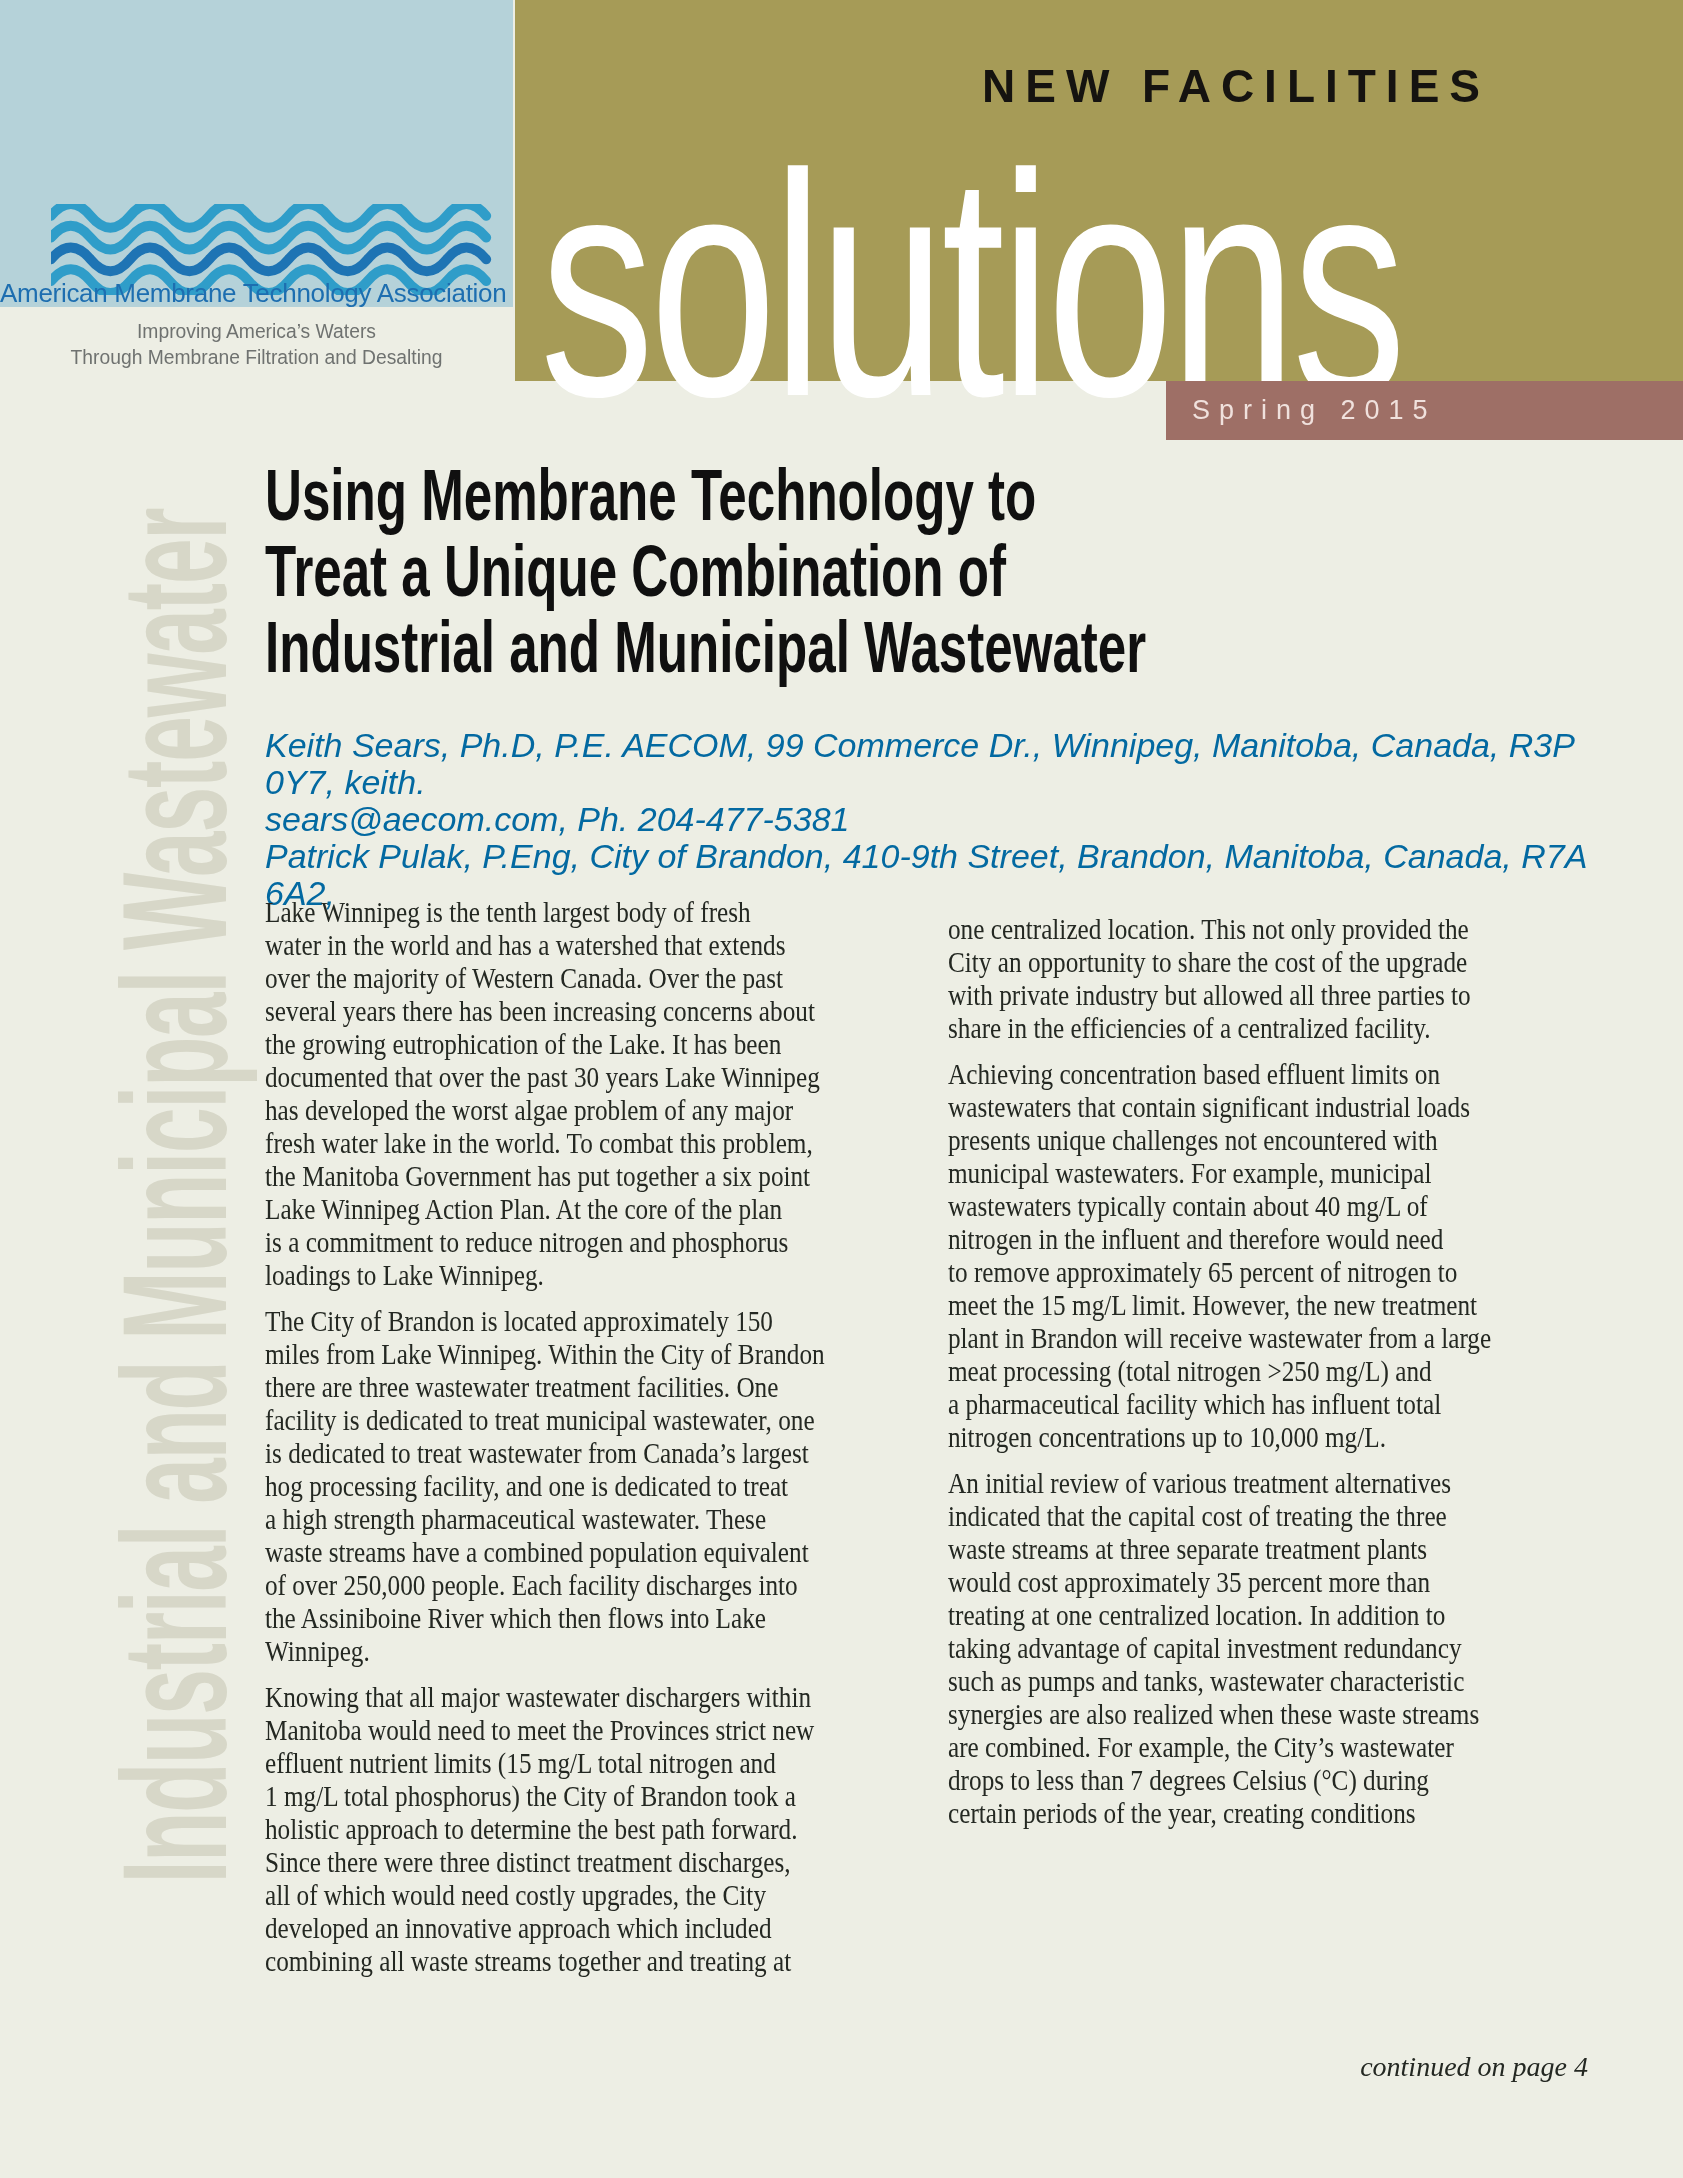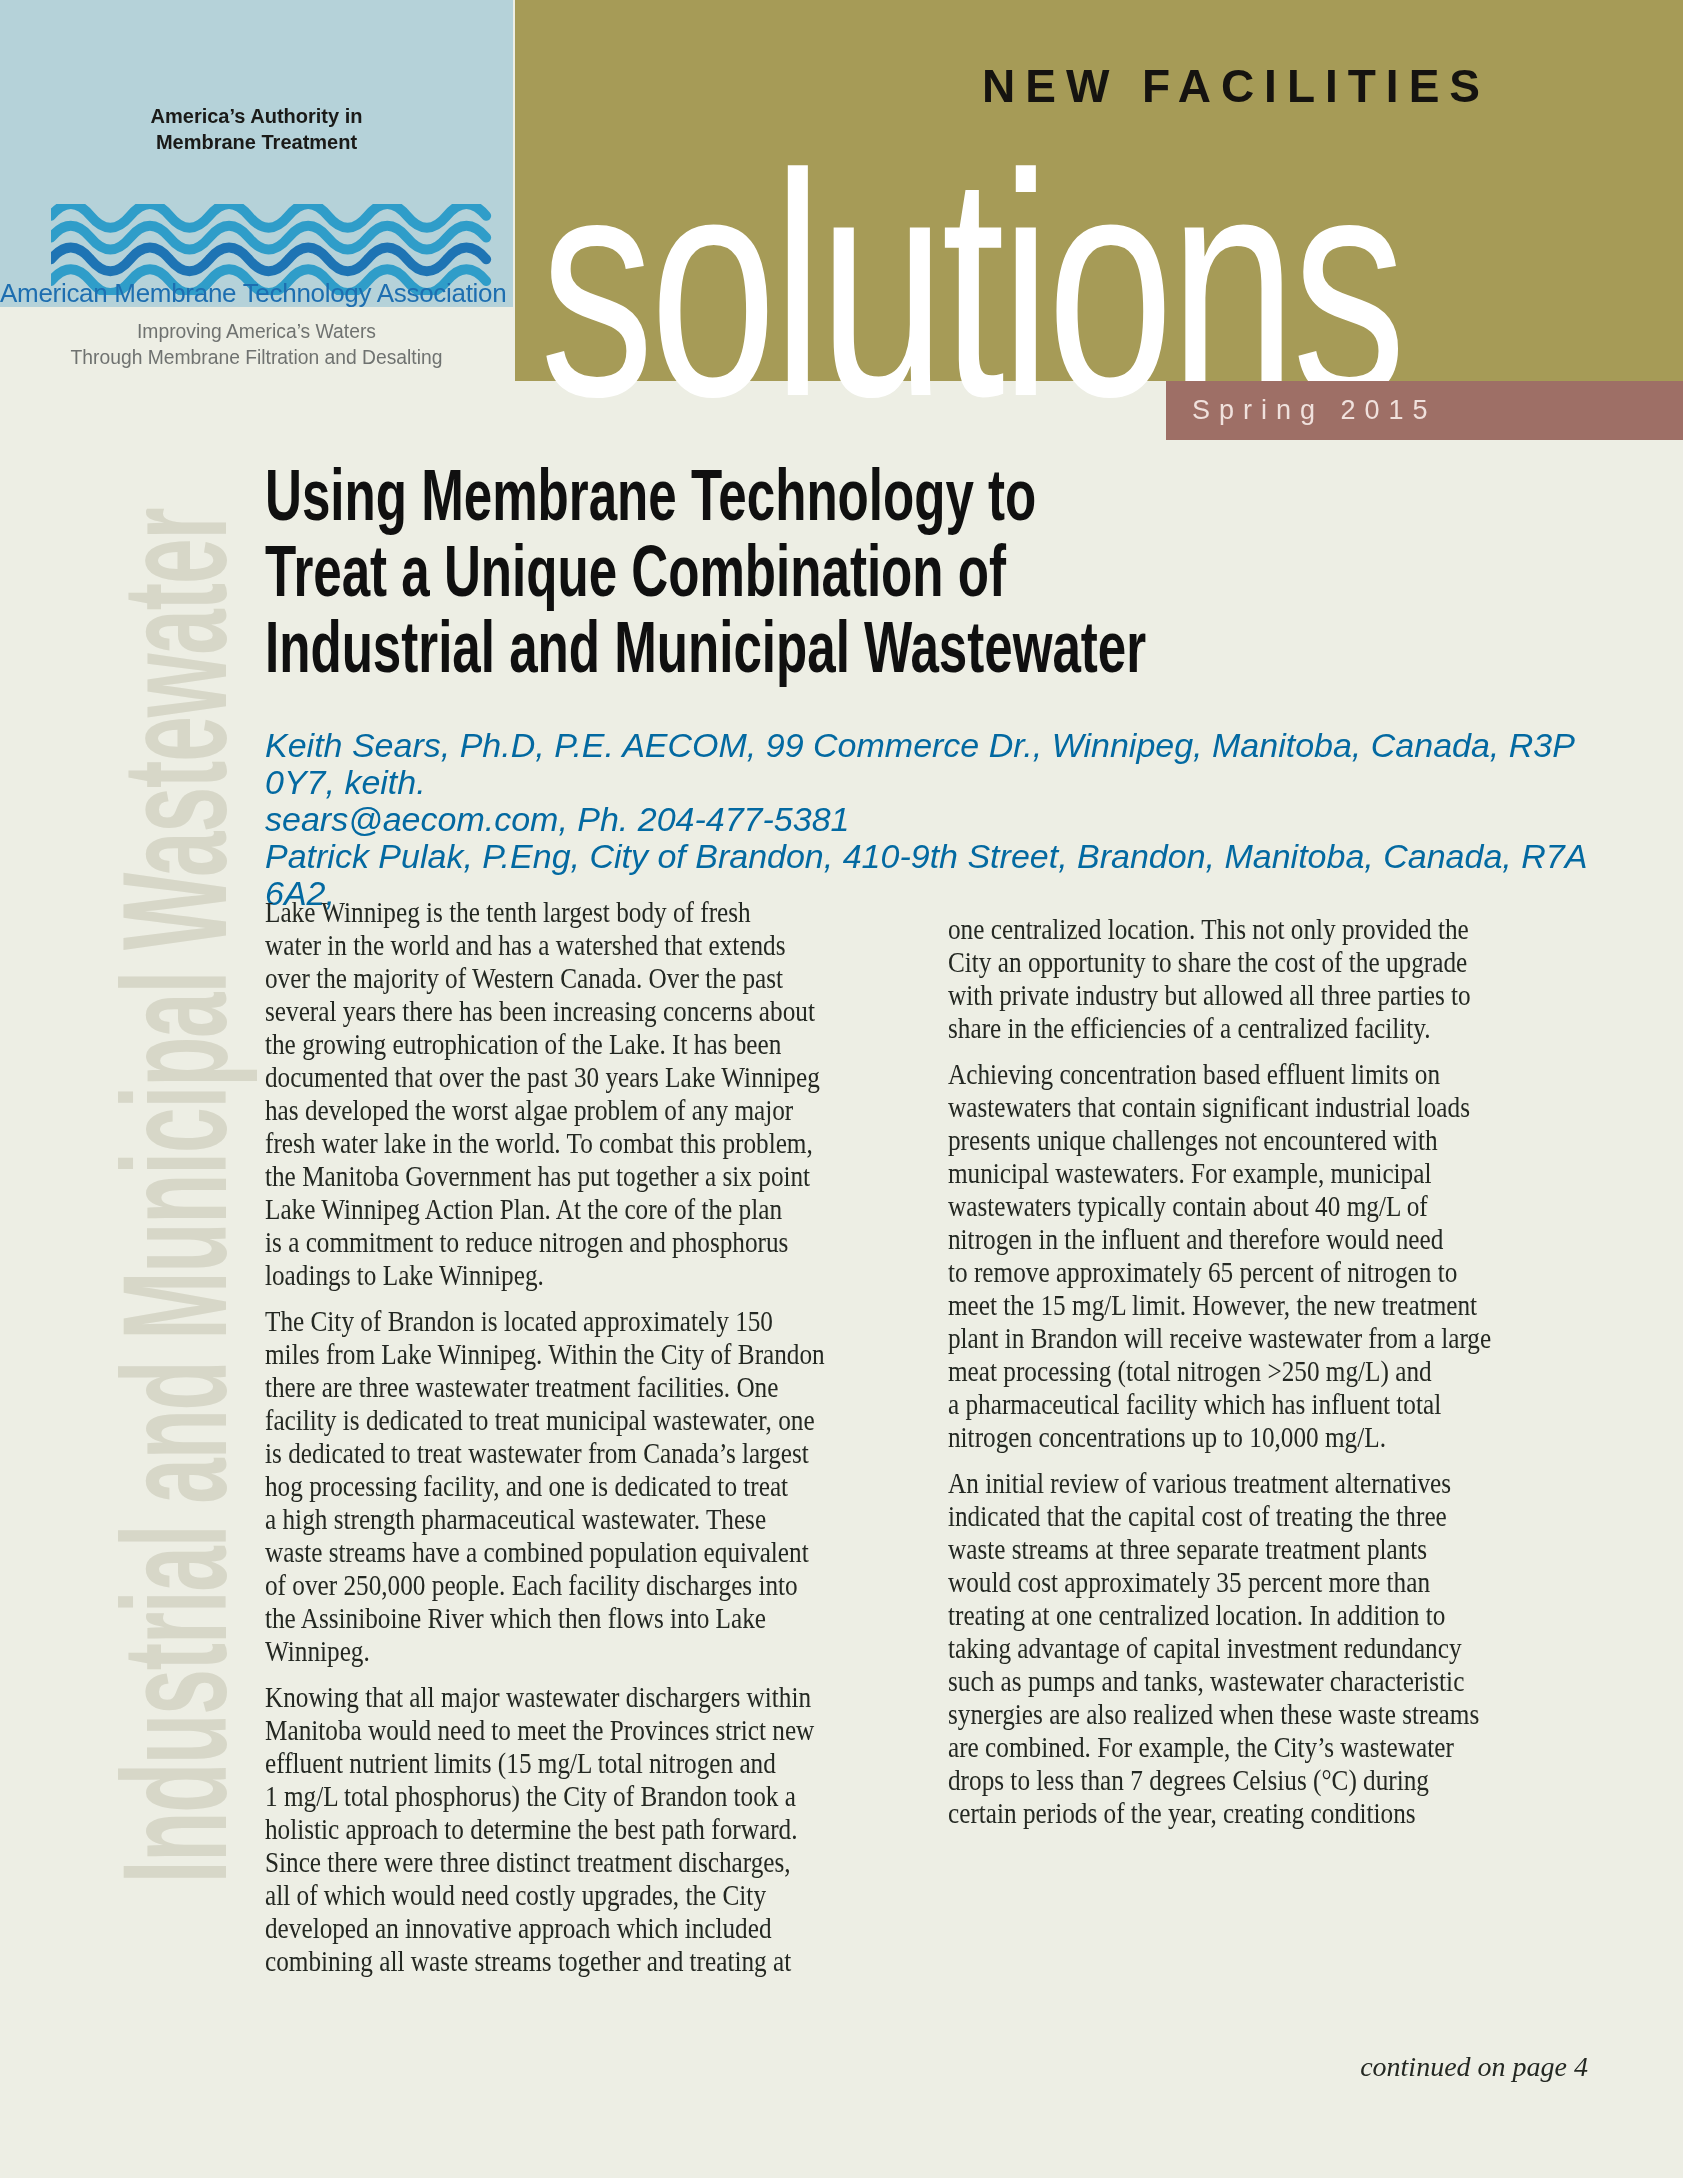--- a/index.html
+++ b/index.html
@@ -59,22 +59,20 @@
   .first-right{margin-top:24px;}
   .continued-note{right:95px;top:2051px;font-family:"Liberation Serif",serif;
      font-style:italic;font-size:28px;color:#242822;white-space:nowrap;}
 </style>
 </head>
 <body>
 
 <header>
 
   <div class="abs brand-box">
-    <div class="abs brand-statement">America’s Authority in
-Membrane Treatment</div>
     <svg class="abs logo-waves" width="455" height="91" viewBox="0 0 460 92">
       <path d="M0,12 q20,-24 40,0 t40,0 t40,0 t40,0 t40,0 t40,0 t40,0 t40,0 t40,0 t40,0 t40,0" fill="none" stroke="#2f9dc9" stroke-width="10" stroke-linecap="round"></path>
       <path d="M0,34 q20,-24 40,0 t40,0 t40,0 t40,0 t40,0 t40,0 t40,0 t40,0 t40,0 t40,0 t40,0" fill="none" stroke="#2f9dc9" stroke-width="10" stroke-linecap="round"></path>
       <path d="M0,56 q20,-24 40,0 t40,0 t40,0 t40,0 t40,0 t40,0 t40,0 t40,0 t40,0 t40,0 t40,0" fill="none" stroke="#1e74b4" stroke-width="10" stroke-linecap="round"></path>
       <path d="M0,78 q20,-24 40,0 t40,0 t40,0 t40,0 t40,0 t40,0 t40,0 t40,0 t40,0 t40,0 t40,0" fill="none" stroke="#2f9dc9" stroke-width="10" stroke-linecap="round"></path>
     </svg>
     <div class="abs logo-subtext">American Membrane Technology Association</div>
   </div>
 
   <div class="abs brand-tagline">Improving America’s Waters

